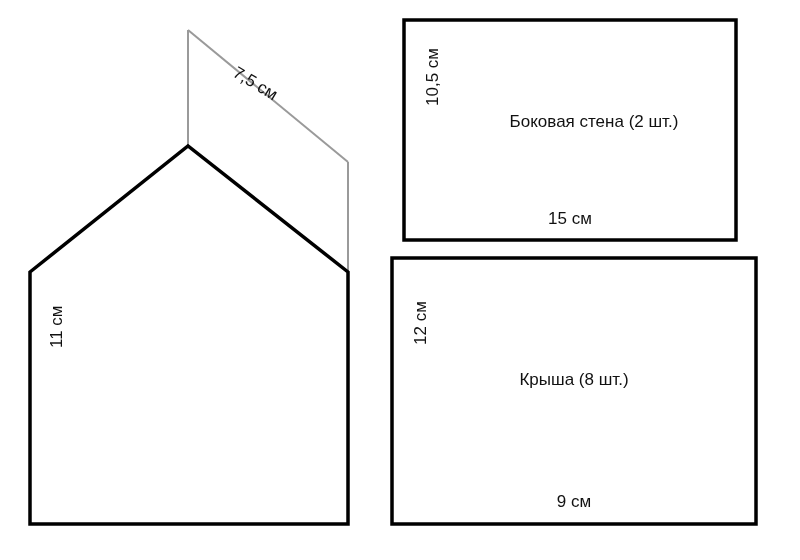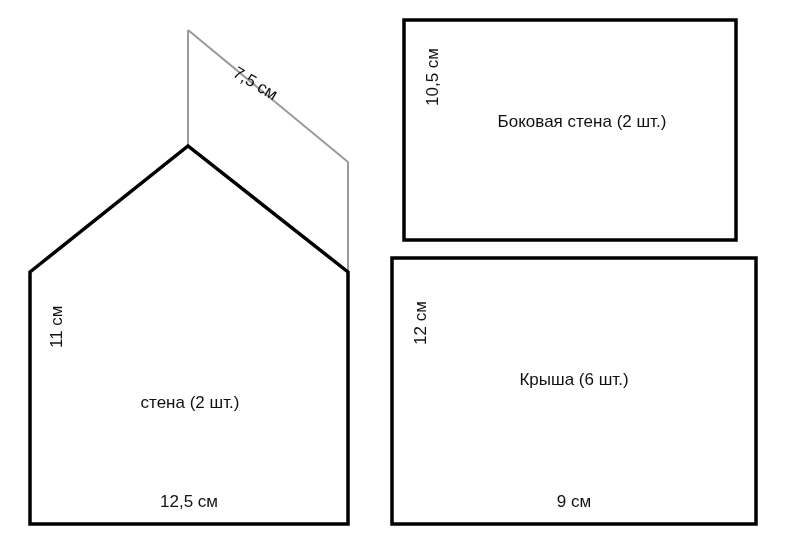--- a/index.html
+++ b/index.html
@@ -55,30 +55,29 @@
 
     <polygon points="30,272 188,146 348,272 348,524 30,524" fill="#ffffff" stroke="#000000" stroke-width="3.5" stroke-linejoin="miter"></polygon>
 
     <rect x="404" y="20" width="332" height="220" fill="#ffffff" stroke="#000000" stroke-width="3.5"></rect>
 
     <rect x="392" y="258" width="364" height="266" fill="#ffffff" stroke="#000000" stroke-width="3.5"></rect>
   </svg>
 
   <div class="lbl lbl-vert" style="left: 46px; top: 348px;">11 см</div>
 
-  <div class="lbl" style="left: 60px; top: 392px; width: 260px;">стена (2 шт.)</div>
 
-  <div class="lbl" style="left: 129px; top: 491px; width: 120px;">12,5 см</div>
 
   <div class="lbl lbl-rot-slope" style="left: 240px; top: 62px;">7,5 см</div>
 
   <div class="lbl lbl-vert" style="left: 422px; top: 106px;">10,5 см</div>
 
-  <div class="lbl" style="left: 452px; top: 111px; width: 260px;">Боковая стена (2 шт.)</div>
+  <div class="lbl" style="left: 464px; top: 111px; width: 260px;">Боковая стена (2 шт.)</div>
 
+  <div class="lbl" style="left: 510px; top: 208px; width: 120px;">15 см</div>
 
   <div class="lbl lbl-vert" style="left: 410px; top: 345px;">12 см</div>
 
-  <div class="lbl" style="left: 454px; top: 369px; width: 240px;">Крыша (6 шт.)</div>
+  <div class="lbl" style="left: 454px; top: 369px; width: 240px;">Крыша (8 шт.)</div>
 
   <div class="lbl" style="left: 514px; top: 491px; width: 120px;">9 см</div>
 
 </div>
 
 </body></html>

